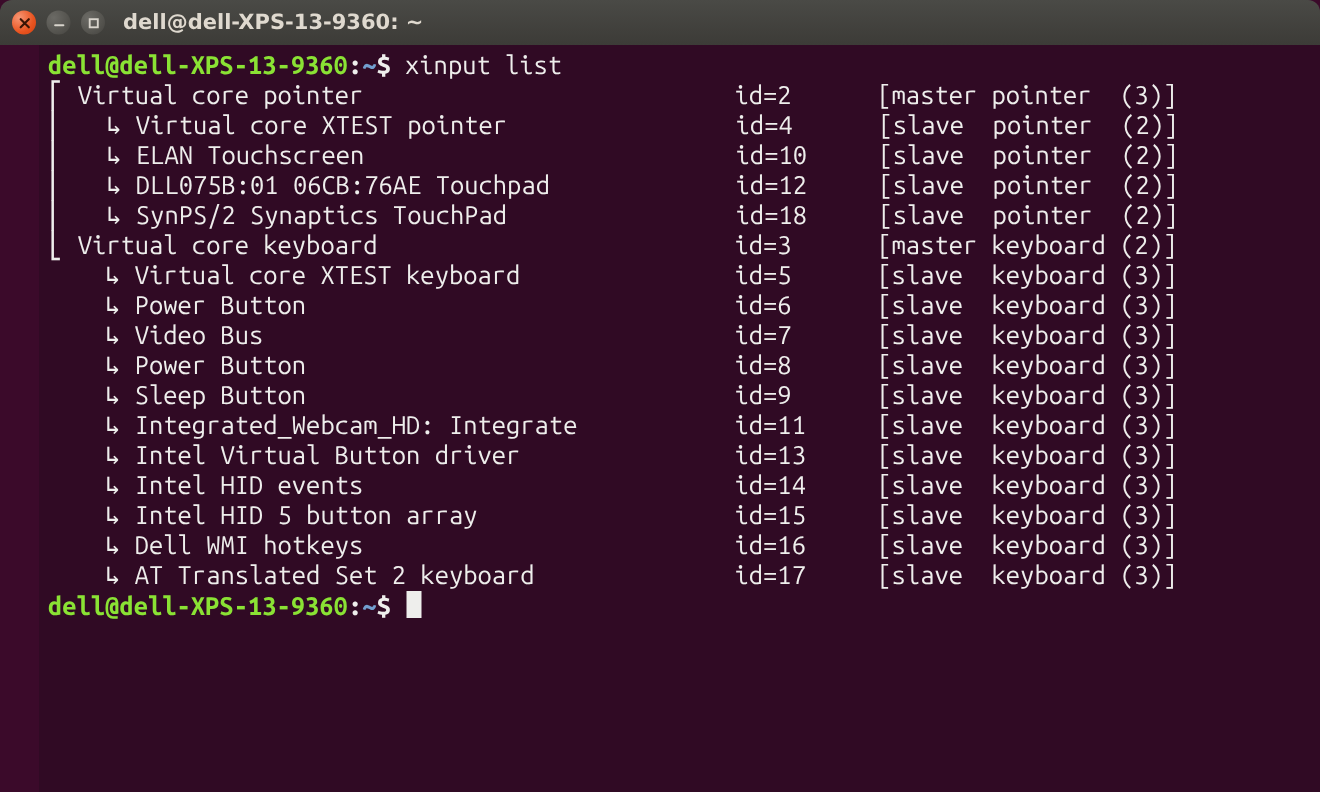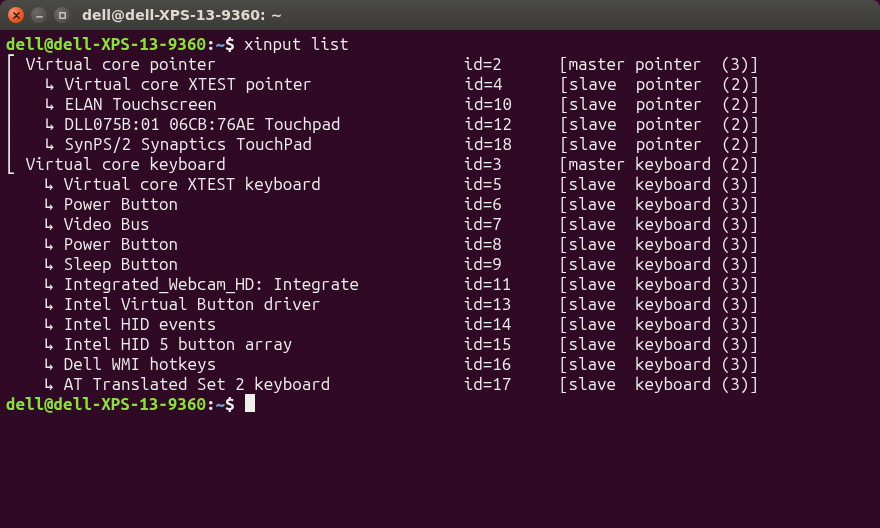--- a/index.html
+++ b/index.html
@@ -13,21 +13,21 @@
   .tb-buttons { display: flex; gap: 7px; align-items: center; }
   .tb-btn { width: 16px; height: 16px; border-radius: 50%; display: flex; align-items: center; justify-content: center; }
   .tb-close { background: radial-gradient(circle at 30% 30%, #f79674, #e95420 60%, #cf4010); }
   .tb-min, .tb-max { background: radial-gradient(circle at 30% 30%, #6b6a65, #55544f 60%, #44433f); }
   .tb-btn svg { width: 9px; height: 9px; }
   .tb-title { margin-left: 4px; }
   .terminal {
     flex: 1; background: #300a24; color: #eeeeec;
     font-family: "Ubuntu Mono", "DejaVu Sans Mono", monospace;
     font-size: 17px; line-height: 20px; padding: 4px 6px;
-    white-space: pre; overflow: hidden;
+    white-space: pre; overflow: hidden; margin-left: 26px;
   }
   .prompt-user { color: #8ae234; font-weight: bold; }
   .prompt-sep  { color: #eeeeec; font-weight: bold; }
   .prompt-path { color: #729fcf; font-weight: bold; }
   .cmd { color: #eeeeec; }
   .row { display: block; }
   .cursor {
     display: inline-block; width: 10px; height: 18px;
     background: #eeeeec; vertical-align: -2px; margin-left: 1px;
   }

